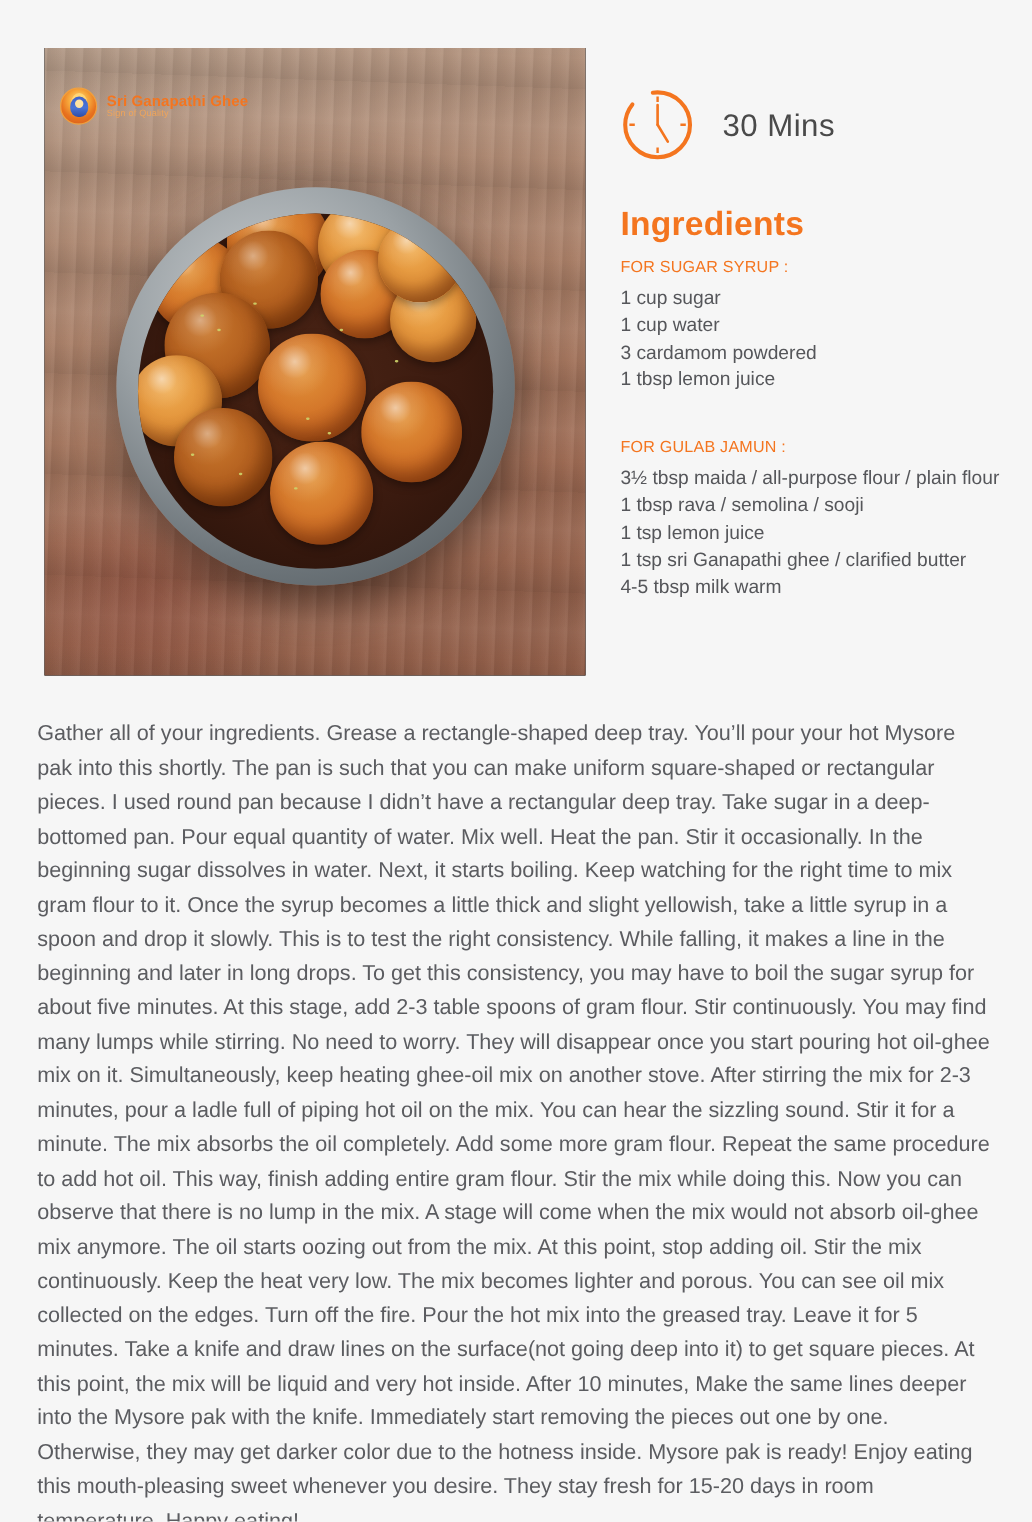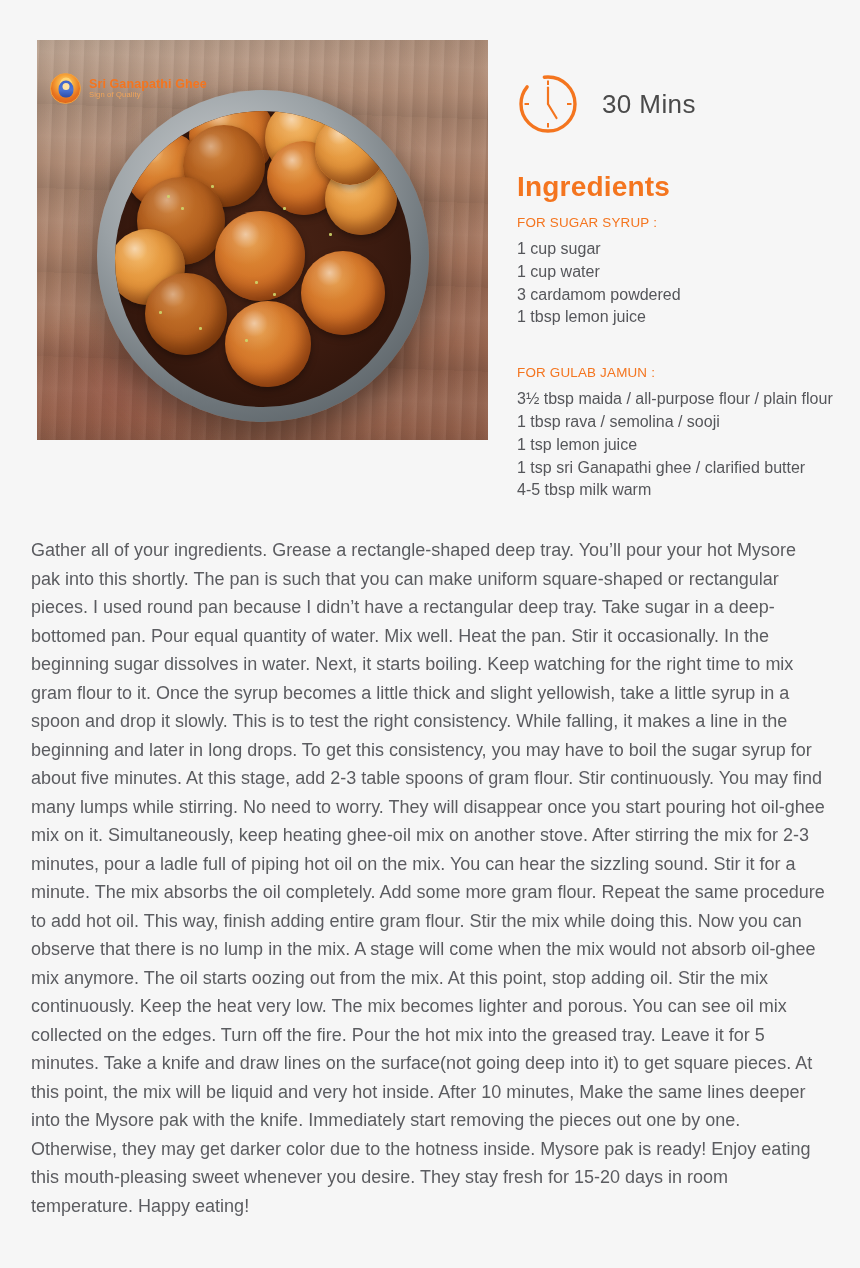--- a/index.html
+++ b/index.html
@@ -21,21 +21,21 @@
   .recipe-top {
     position: relative;
     display: flex;
     align-items: flex-start;
     padding: 40px 0 0 37px;
   }
 
   
   .photo-frame {
     width: 451px;
-    height: 400px;
+    height: 523px;
     position: relative;
     overflow: hidden;
     flex: 0 0 451px;
     background: #000000;
   }
   .photo-wood {
     position: absolute;
     inset: 0;
     background:
       repeating-linear-gradient(92deg,

